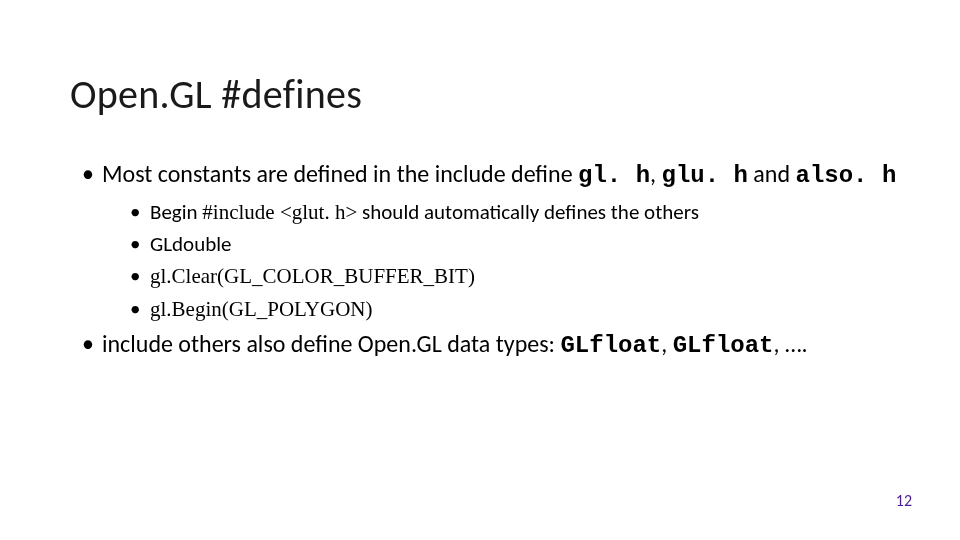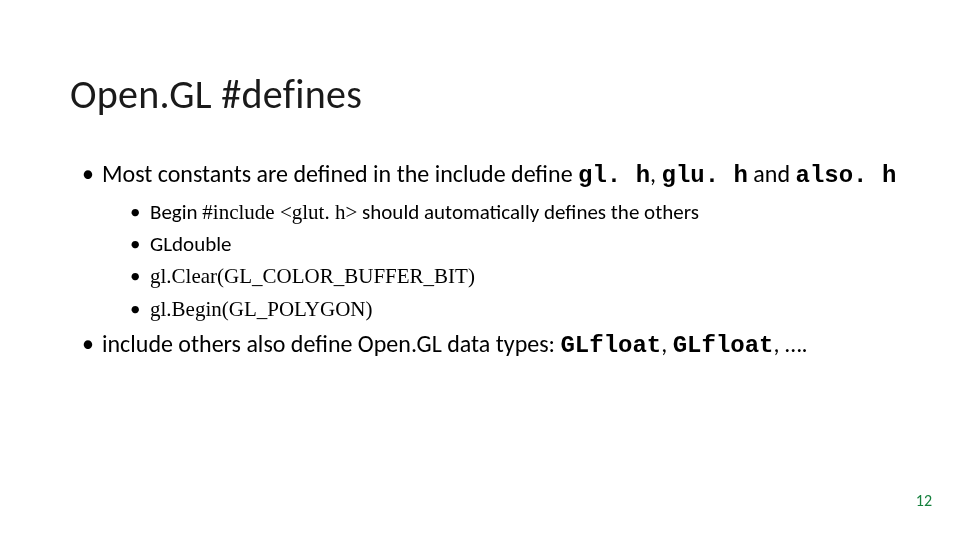--- a/index.html
+++ b/index.html
@@ -66,24 +66,24 @@
   }
   .mono {
     font-family: Liberation Serif, serif;
   }
   .mono-bold {
     font-family: "Courier New", Courier, monospace;
     font-weight: bold;
   }
   .page-num {
     position: absolute;
-    right: 28px;
+    right: 48px;
     bottom: 30px;
     font-size: 16px;
-    color: #15803d;
+    color: #4c1d95;
     margin-top: 38px;
   }
 </style>
 </head>
 <body>
 
 <div class="slide">
 
   <h1 class="title">Open.GL #defines</h1>
 

